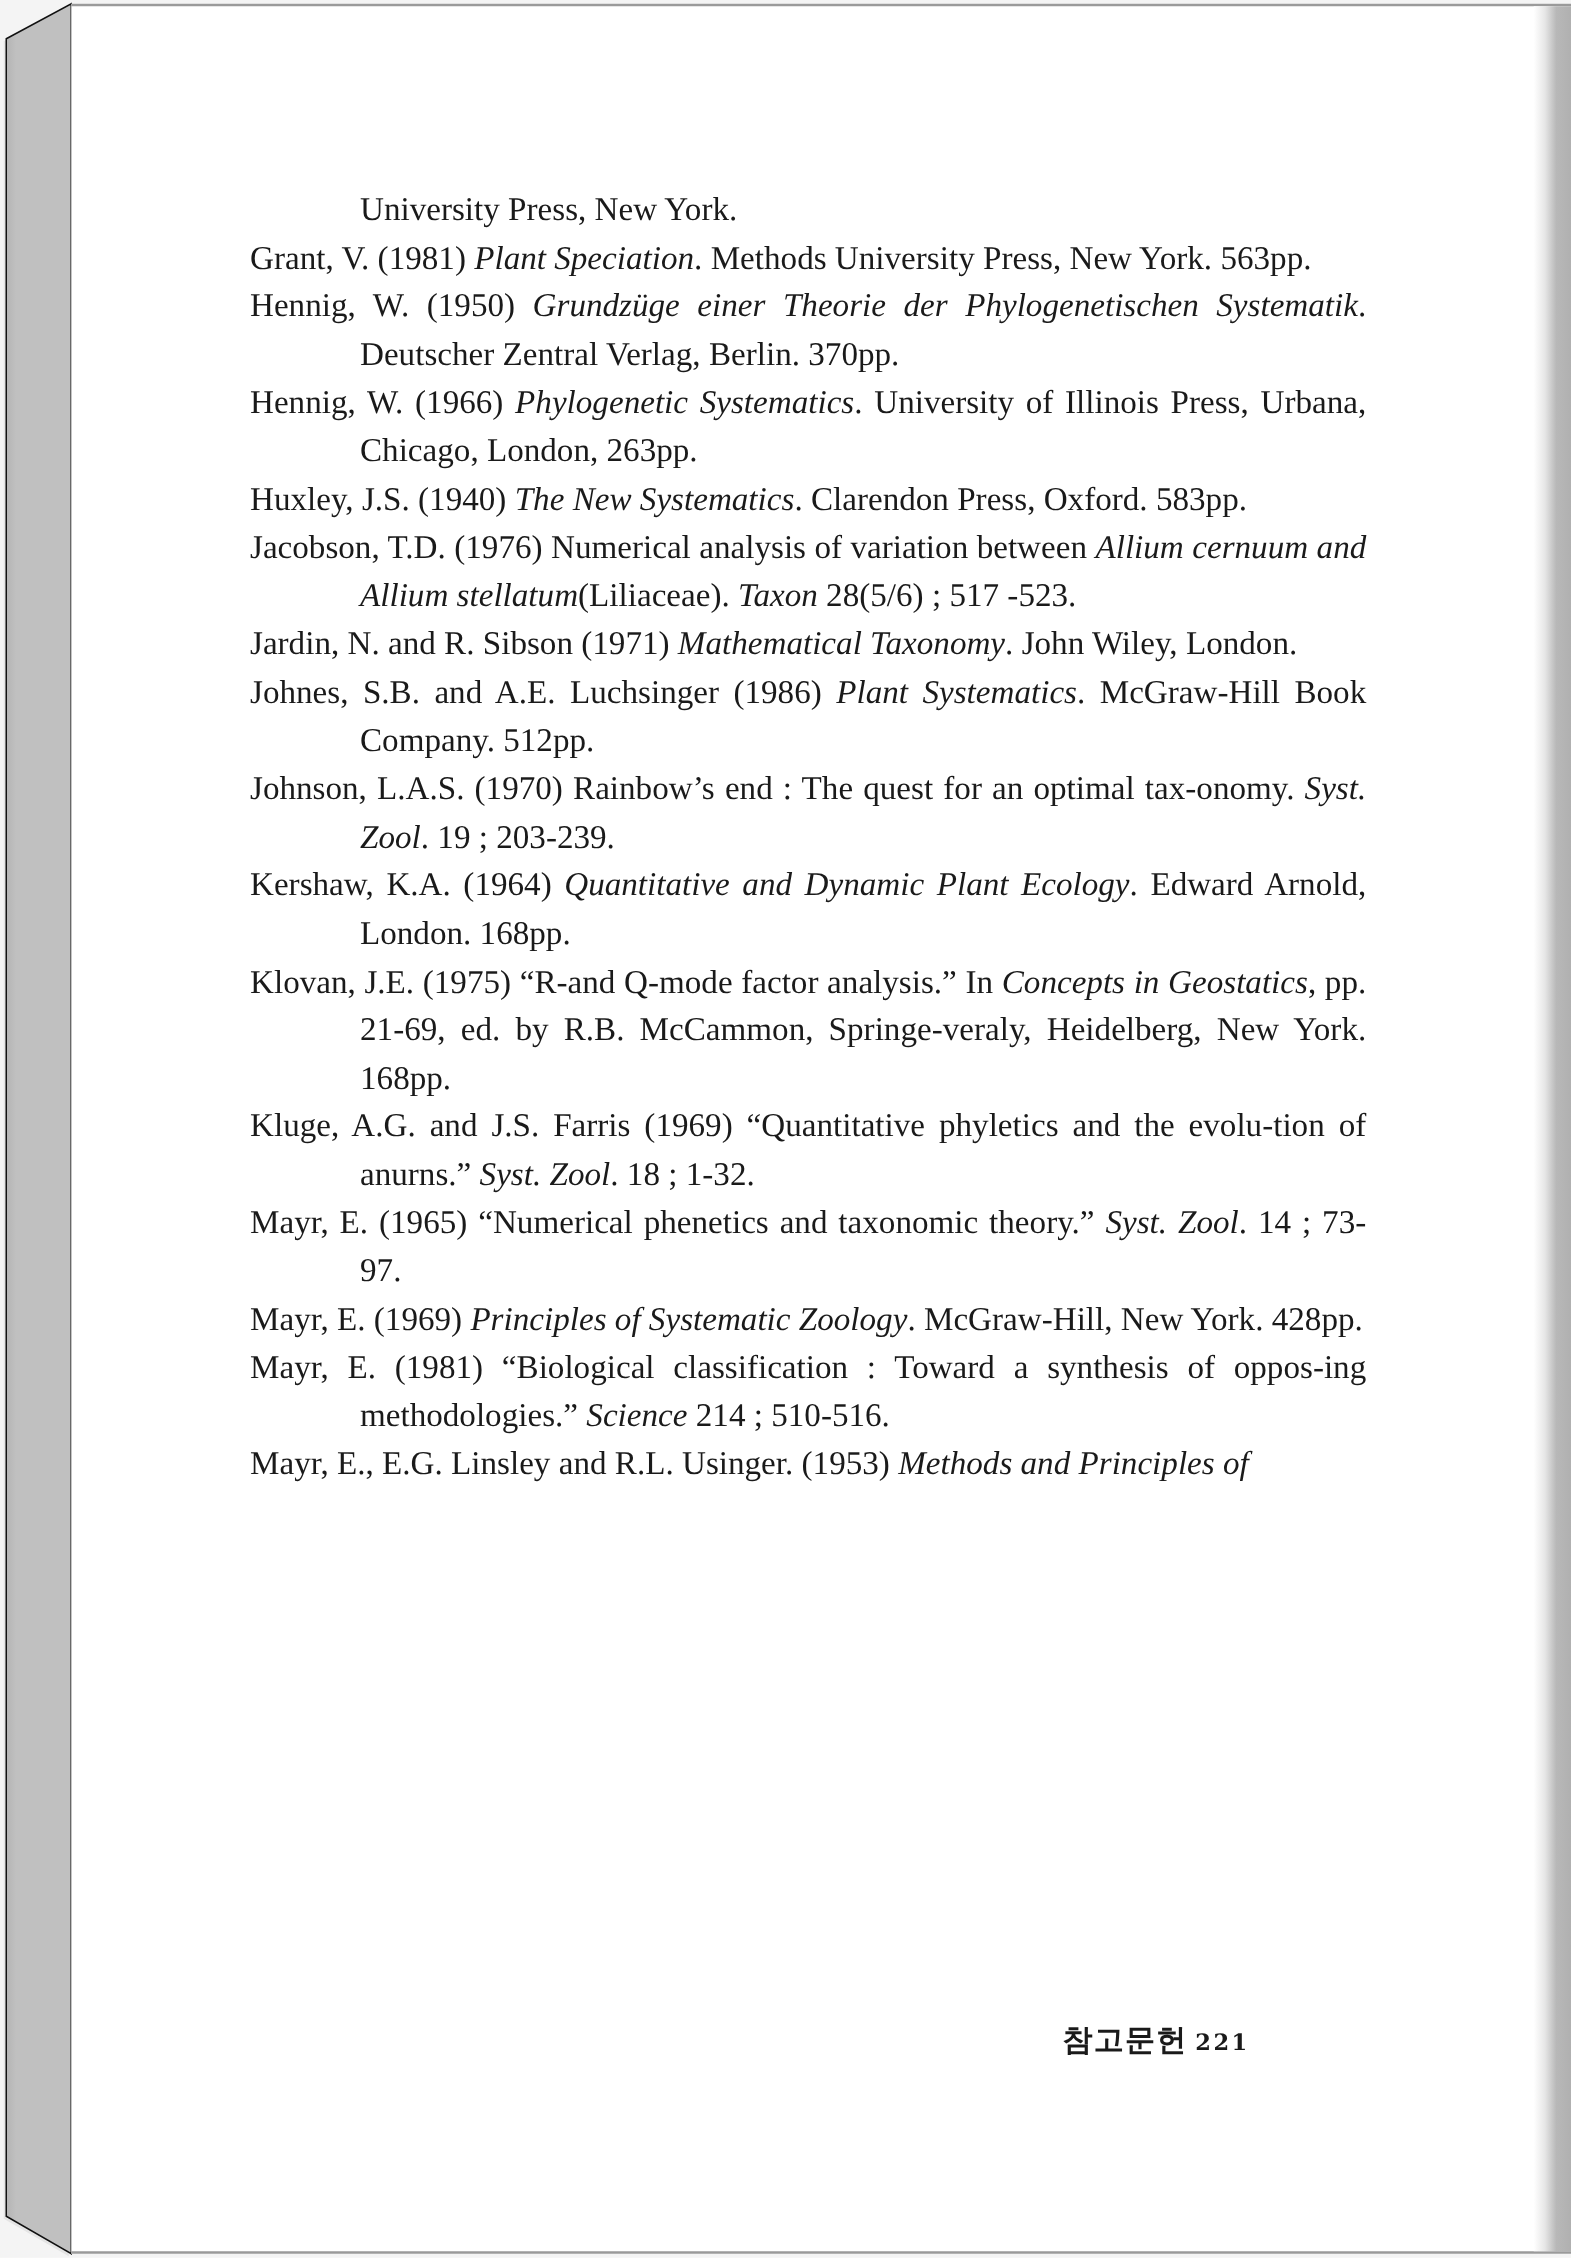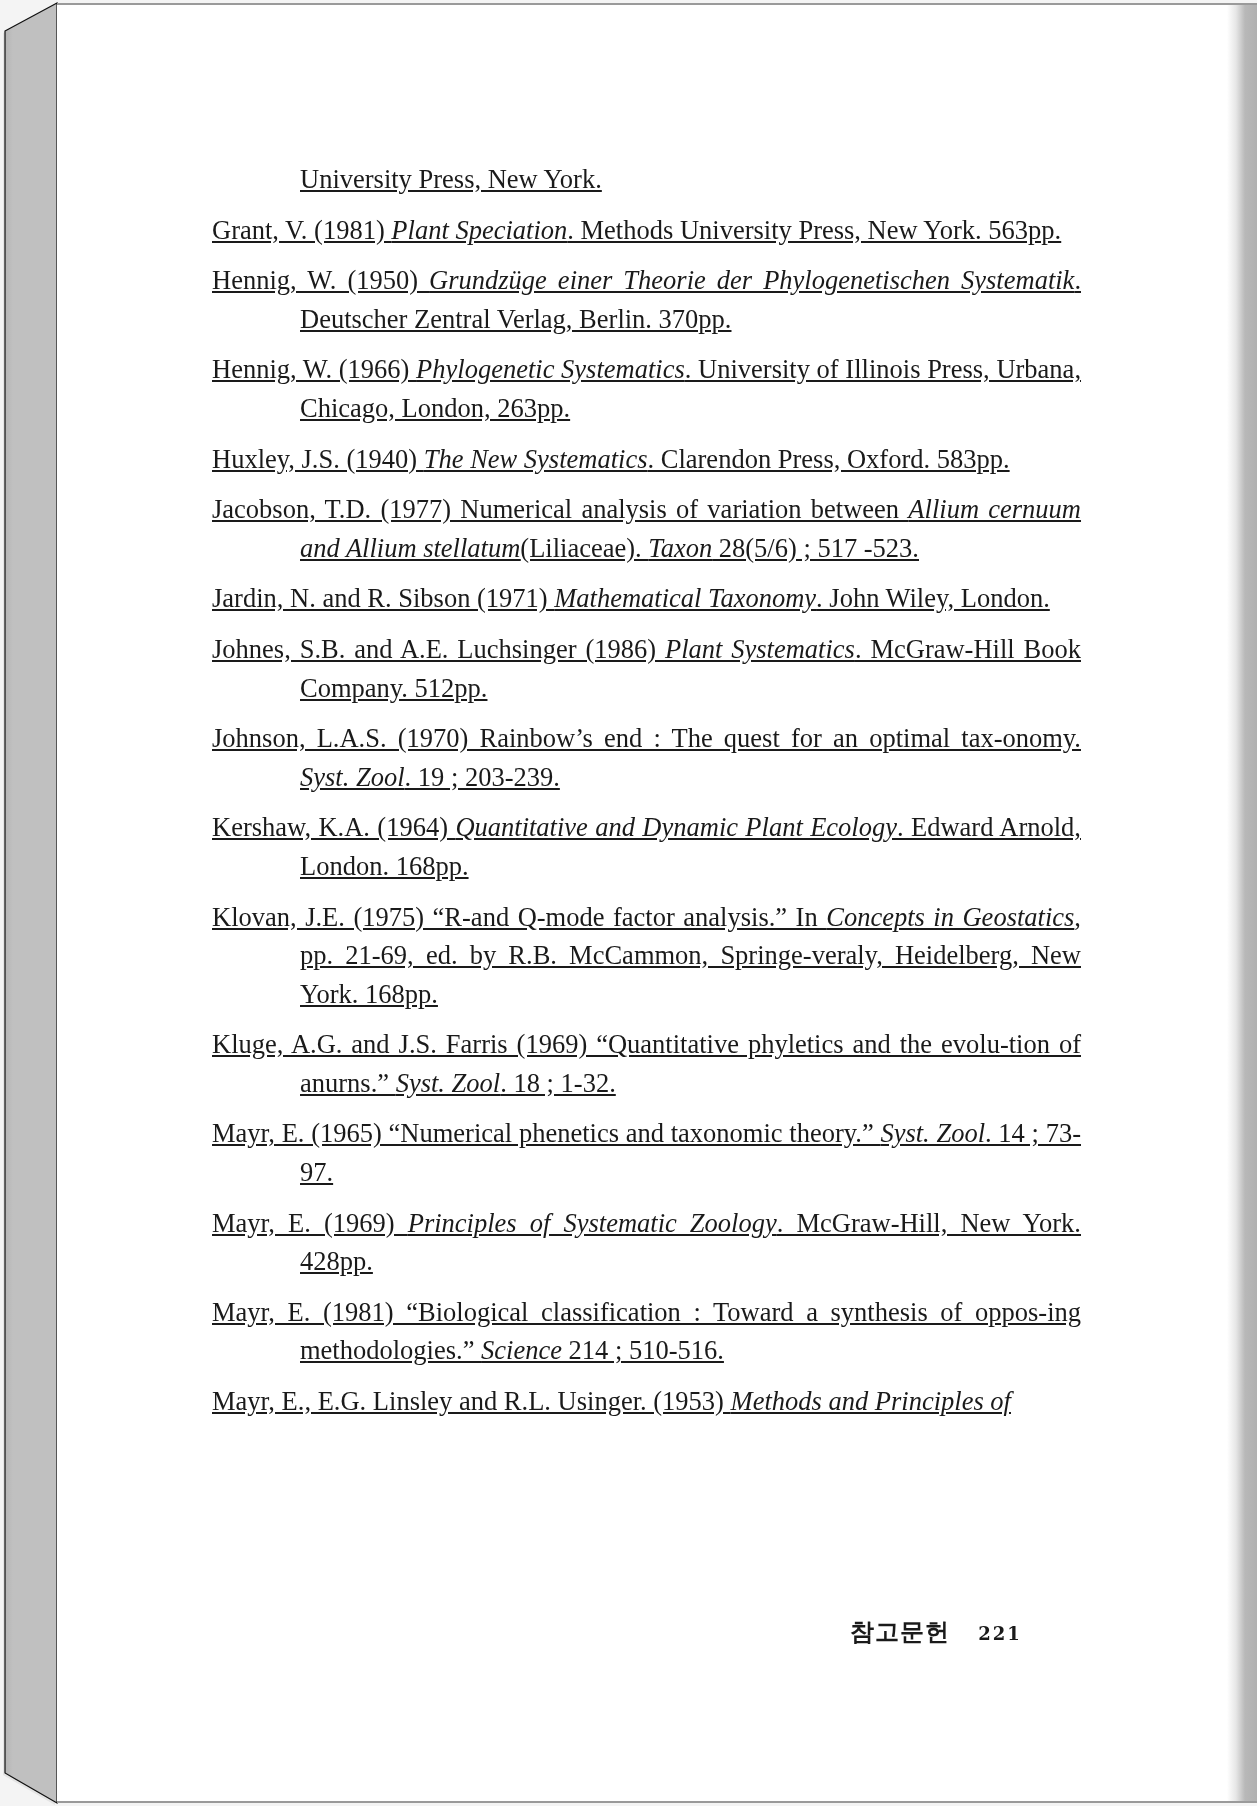--- a/index.html
+++ b/index.html
@@ -47,22 +47,21 @@
       top: 148px;
       width: 893px;
       color: #1a1a1a;
       font-size: 26.5px;
       line-height: 38.6px;
     }
     .ref {
       padding-left: 88px;
       text-indent: -88px;
       text-align: justify;
-      margin: 12px;
-      text-decoration: underline;
+      margin: 0;
     }
     .ref.cont {
       padding-left: 88px;
       text-indent: 0;
     }
     .ref i { font-style: italic; }
     .footer {
       position: absolute;
       top: 1616px;
       left: 850px;
@@ -73,21 +72,20 @@
     .footer .section {
       font-family: Liberation Serif, serif;
       font-weight: bold;
       font-size: 24px;
       letter-spacing: 1px;
     }
     .footer .pnum {
       font-family: "DejaVu Serif", serif;
       font-weight: bold;
       font-size: 18px;
-      margin-left: 22px;
       letter-spacing: 2px;
     }
   </style>
 </head>
 <body>
 
 <svg class="spine" viewBox="0 0 60 1806" preserveAspectRatio="none">
   <defs>
     <linearGradient id="spg" x1="0" x2="1" y1="0" y2="0">
       <stop offset="0" stop-color="#b4b4b4"></stop>
@@ -102,21 +100,21 @@
 <div class="page">
   <div class="page-edge"></div>
 </div>
 
 <div class="text-block" id="refs">
     <p class="ref cont"><span>University Press, New York.</span></p>
     <p class="ref"><span>Grant, V. (1981) </span><i>Plant Speciation</i><span>. Methods University Press, New York. 563pp.</span></p>
     <p class="ref"><span>Hennig, W. (1950) </span><i>Grundzüge einer Theorie der Phylogenetischen Systematik</i><span>. Deutscher Zentral Verlag, Berlin. 370pp.</span></p>
     <p class="ref"><span>Hennig, W. (1966) </span><i>Phylogenetic Systematics</i><span>. University of Illinois Press, Urbana, Chicago, London, 263pp.</span></p>
     <p class="ref"><span>Huxley, J.S. (1940) </span><i>The New Systematics</i><span>. Clarendon Press, Oxford. 583pp.</span></p>
-    <p class="ref"><span>Jacobson, T.D. (1977) Numerical analysis of variation between </span><i>Allium cernuum and Allium stellatum</i><span>(Liliaceae). </span><i>Taxon</i><span> 28(5/6) ; 517 -523.</span></p>
+    <p class="ref"><span>Jacobson, T.D. (1976) Numerical analysis of variation between </span><i>Allium cernuum and Allium stellatum</i><span>(Liliaceae). </span><i>Taxon</i><span> 28(5/6) ; 517 -523.</span></p>
     <p class="ref"><span>Jardin, N. and R. Sibson (1971) </span><i>Mathematical Taxonomy</i><span>. John Wiley, London.</span></p>
     <p class="ref"><span>Johnes, S.B. and A.E. Luchsinger (1986) </span><i>Plant Systematics</i><span>. McGraw-Hill Book Company. 512pp.</span></p>
     <p class="ref"><span>Johnson, L.A.S. (1970) Rainbow’s end : The quest for an optimal tax-onomy. </span><i>Syst. Zool</i><span>. 19 ; 203-239.</span></p>
     <p class="ref"><span>Kershaw, K.A. (1964) </span><i>Quantitative and Dynamic Plant Ecology</i><span>. Edward Arnold, London. 168pp.</span></p>
     <p class="ref"><span>Klovan, J.E. (1975) “R-and Q-mode factor analysis.” In </span><i>Concepts in Geostatics</i><span>, pp. 21-69, ed. by R.B. McCammon, Springe-veraly, Heidelberg, New York. 168pp.</span></p>
     <p class="ref"><span>Kluge, A.G. and J.S. Farris (1969) “Quantitative phyletics and the evolu-tion of anurns.” </span><i>Syst. Zool</i><span>. 18 ; 1-32.</span></p>
     <p class="ref"><span>Mayr, E. (1965) “Numerical phenetics and taxonomic theory.” </span><i>Syst. Zool</i><span>. 14 ; 73-97.</span></p>
     <p class="ref"><span>Mayr, E. (1969) </span><i>Principles of Systematic Zoology</i><span>. McGraw-Hill, New York. 428pp.</span></p>
     <p class="ref"><span>Mayr, E. (1981) “Biological classification : Toward a synthesis of oppos-ing methodologies.” </span><i>Science</i><span> 214 ; 510-516.</span></p>
     <p class="ref"><span>Mayr, E., E.G. Linsley and R.L. Usinger. (1953) </span><i>Methods and Principles of</i></p>

